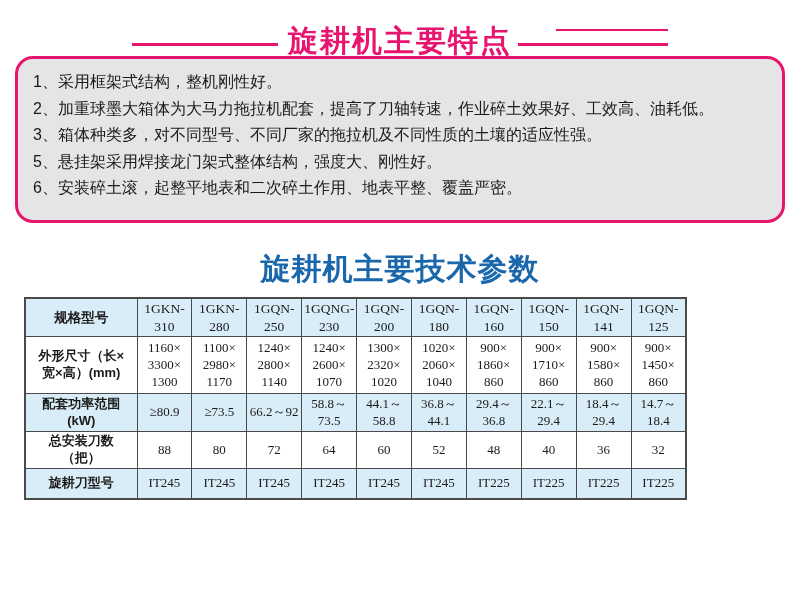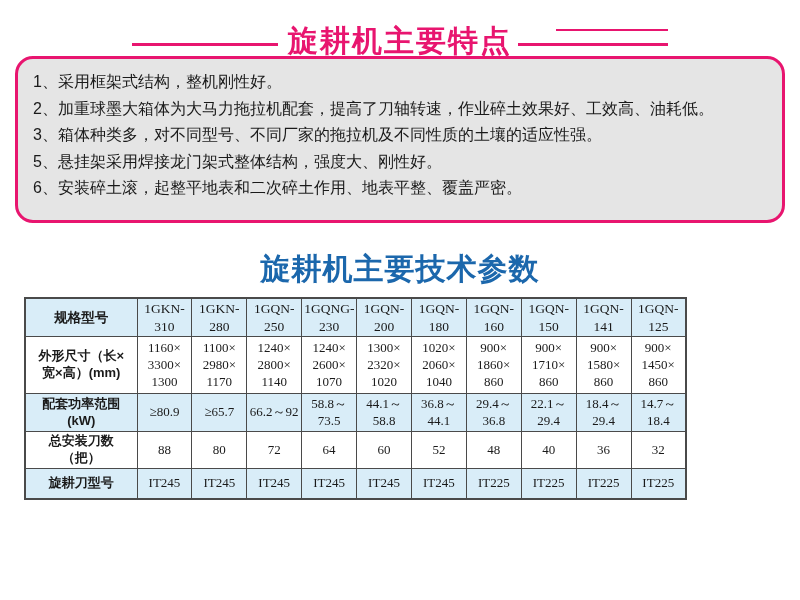--- a/index.html
+++ b/index.html
@@ -166,21 +166,21 @@
 1580×
 860</td>
         <td class="value">900×
 1450×
 860</td>
       </tr>
       <tr>
         <td class="row-label">配套功率范围
 (kW)</td>
         <td class="value">≥80.9</td>
-        <td class="value">≥65.7</td>
+        <td class="value">≥73.5</td>
         <td class="value">66.2～92</td>
         <td class="value">58.8～
 73.5</td>
         <td class="value">44.1～
 58.8</td>
         <td class="value">36.8～
 44.1</td>
         <td class="value">29.4～
 36.8</td>
         <td class="value">22.1～

